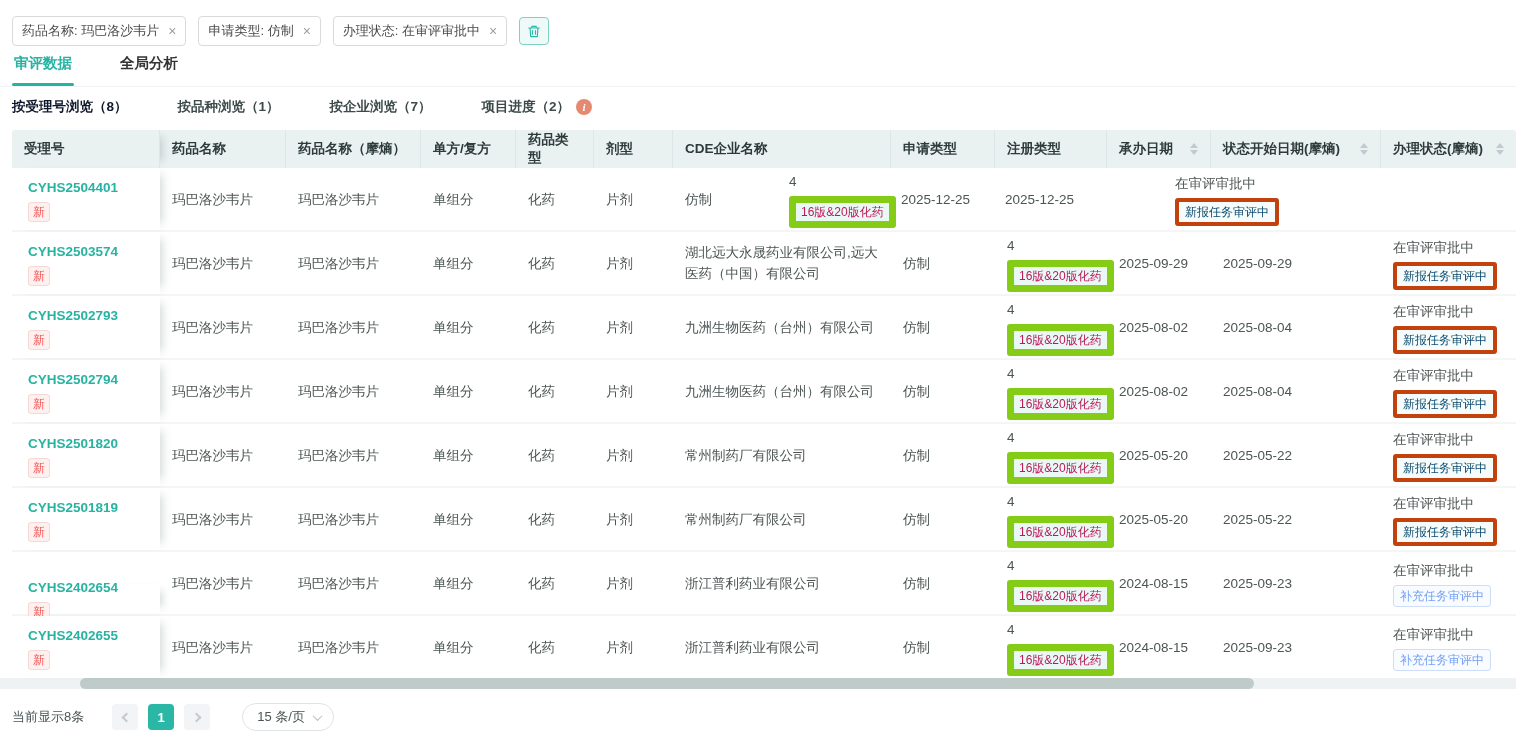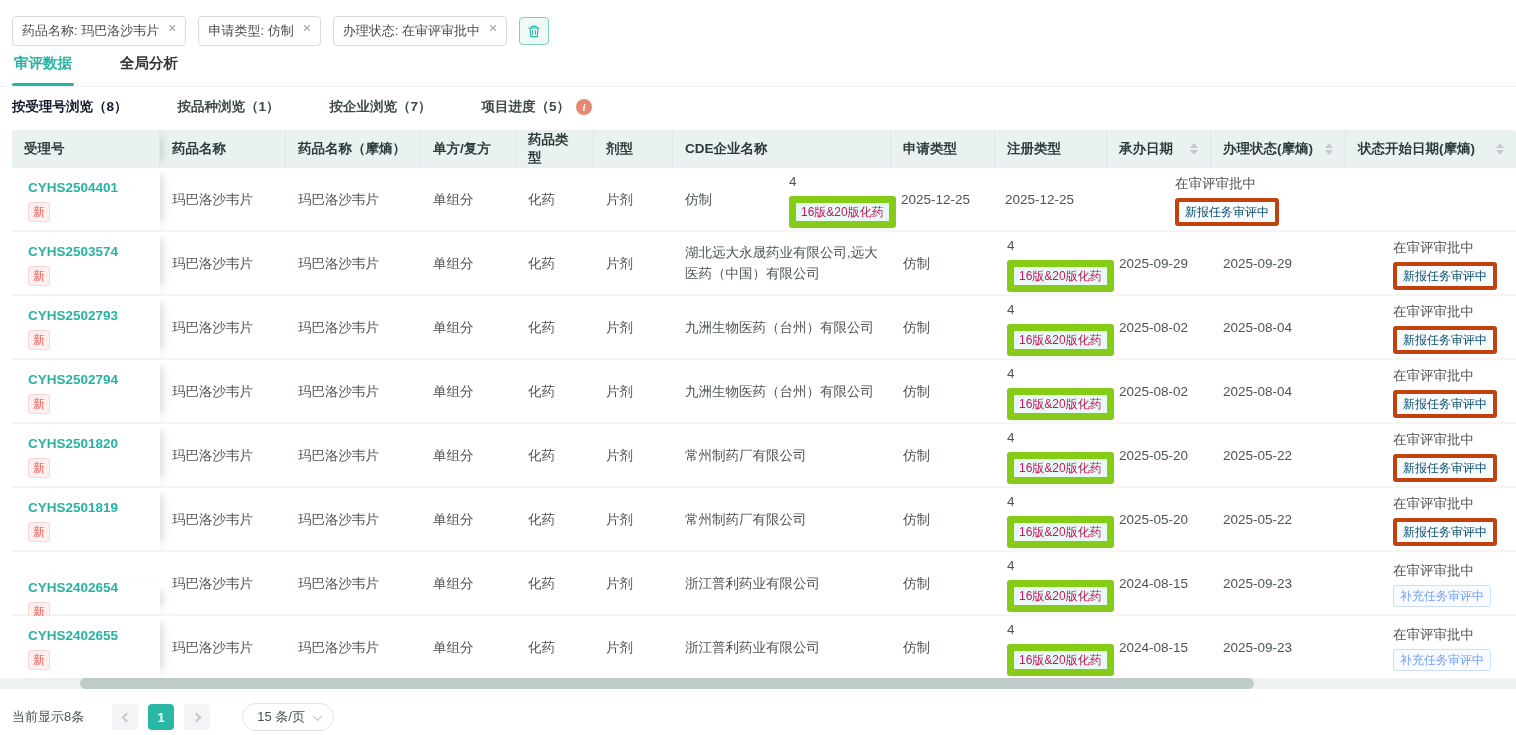--- a/index.html
+++ b/index.html
@@ -2,21 +2,21 @@
 <html><head>
 <meta charset="utf-8">
 <style>
   * { margin:0; padding:0; box-sizing:border-box; }
   body { background:#fff; font-family:"Liberation Sans","DejaVu Sans",sans-serif; }
   .page { position:relative; width:1516px; height:735px; background:#fff; overflow:hidden; }
 
   
   .filter-bar { position:absolute; top:16px; left:12px; display:flex; align-items:center; gap:12px; }
   .filter-tags { display:flex; align-items:center; gap:12px; }
-  .filter-tag { display:inline-flex; align-items:flex-start; gap:9px; border:1px solid #d8dadc; border-radius:4px; padding:5px 9px; font-size:13px; color:#4a4a4a; background:#fff; }
+  .filter-tag { display:inline-flex; align-items:center; gap:9px; border:1px solid #d8dadc; border-radius:4px; padding:5px 9px; font-size:13px; color:#4a4a4a; background:#fff; }
   .filter-tag .close { color:#9aa0a6; font-size:14px; line-height:13px; cursor:pointer; }
   .trash-btn { width:30px; height:28px; border:1px solid #7fd0c5; background:#eefaf8; border-radius:4px; display:flex; align-items:center; justify-content:center; cursor:pointer; }
 
   
   .main-tabs { position:absolute; top:48px; left:0; right:0; display:flex; gap:44px; padding:0 12px; border-bottom:1px solid #f0f2f3; }
   .main-tab { font-size:14.5px; font-weight:bold; color:#333; padding:6px 2px 13px; position:relative; cursor:pointer; }
   .main-tab.active { color:#27b3a2; }
   .main-tab.active::after { content:""; position:absolute; left:0; right:0; bottom:0; height:3px; background:#27b3a2; border-radius:2px; }
 
   
@@ -98,21 +98,21 @@
       <div class="view-tab active">
         <span>按受理号浏览（8）</span>
       </div>
       <div class="view-tab">
         <span>按品种浏览（1）</span>
       </div>
       <div class="view-tab">
         <span>按企业浏览（7）</span>
       </div>
       <div class="view-tab">
-        <span>项目进度（5）</span>
+        <span>项目进度（2）</span>
         <span class="info-icon">i</span>
       </div>
     </div>
 
   <div class="table">
     <div class="thead">
         <div class="th first" style="width: 148px;">
           <span>受理号</span>
         </div>
         <div class="th" style="width: 126px;">
@@ -139,34 +139,34 @@
         <div class="th" style="width: 112px;">
           <span>注册类型</span>
         </div>
         <div class="th" style="width: 104px;">
           <span>承办日期</span>
           <span class="sorter">
             <span class="caret-up"></span>
             <span class="caret-down"></span>
           </span>
         </div>
+        <div class="th" style="width: 170px;">
+          <span>状态开始日期(摩熵)</span>
+          <span class="sorter">
+            <span class="caret-up"></span>
+            <span class="caret-down"></span>
+          </span>
+        </div>
         <div class="th" style="width: 135px;">
           <span>办理状态(摩熵)</span>
           <span class="sorter">
             <span class="caret-up"></span>
             <span class="caret-down"></span>
           </span>
         </div>
-        <div class="th" style="width: 170px;">
-          <span>状态开始日期(摩熵)</span>
-          <span class="sorter">
-            <span class="caret-up"></span>
-            <span class="caret-down"></span>
-          </span>
-        </div>
       </div>
     <div class="tbody">
         <div class="row">
           <div class="cell first" style="width: 148px;">
             <a class="link">CYHS2504401</a>
             <span class="badge badge-new">新</span>
           </div>
           <div class="cell" style="width: 126px;">
             <span>玛巴洛沙韦片</span>
           </div>

